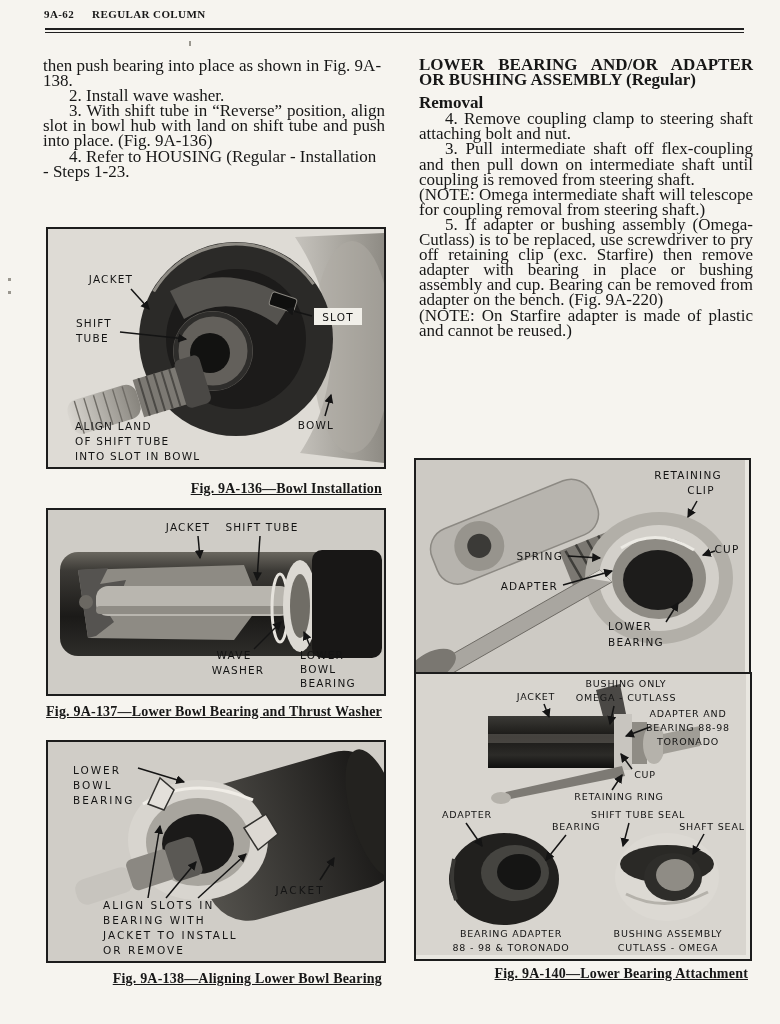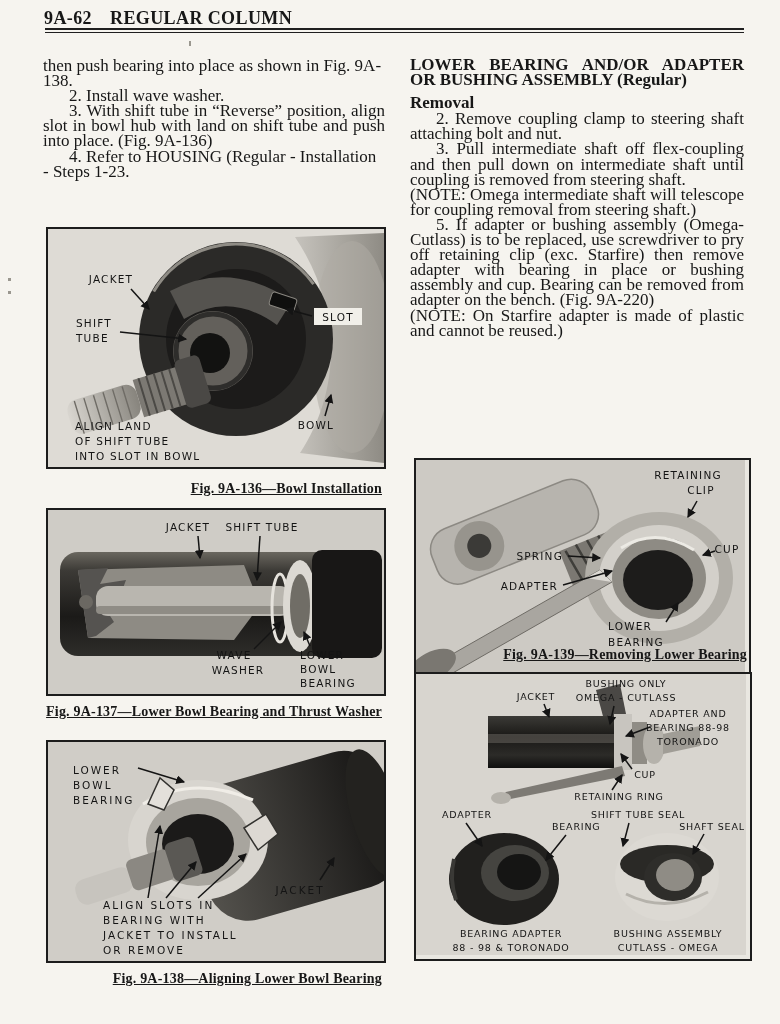--- a/index.html
+++ b/index.html
@@ -1,28 +1,28 @@
 <!DOCTYPE html>
 <html><head>
 <meta charset="utf-8">
 <style>
   html,body { margin:0; padding:0; }
   .page {
     position:relative; width:780px; height:1024px;
     background:#f6f4ef; overflow:hidden;
     font-family:"Liberation Serif", serif; color:#171717;
   }
-  .page-header { position:absolute; left:44px; top:8px; font-weight:bold; font-size:18px; letter-spacing:.4px; white-space:nowrap; }
+  .page-header { position:absolute; left:44px; top:8px; font-weight:bold; font-size:11px; letter-spacing:.4px; white-space:nowrap; }
   .page-header .hnum { margin-right:18px; }
   .header-rule { position:absolute; left:45px; top:28px; width:699px; height:2px; border-top:2px solid #1f1f1f; border-bottom:1px solid #1f1f1f; }
   .artifact { position:absolute; background:#9a978f; }
 
   .col { position:absolute; }
   .left-col  { left:43px; top:58px; width:342px; }
-  .right-col { left:410px; top:57px; width:334px; }
+  .right-col { left:419px; top:57px; width:334px; }
   .col p { margin:0; font-size:17px; line-height:15.1px; text-align:justify; }
   .col p.nj { text-align:left; }
   .step { text-indent:26px; }
   .mb13 { margin-bottom:13px; }
   .mb15 { margin-bottom:15px; }
   .mt9  { margin-top:9px; }
   .mt10 { margin-top:10px; }
   .mt12 { margin-top:12px; }
   .rc-heading { font-weight:bold; font-size:13.4px; line-height:16.5px; }
   .rc-sub { font-weight:bold; margin-top:8px !important; margin-bottom:1px !important; text-align:left !important; }
@@ -53,21 +53,21 @@
   <div class="col left-col">
     <p class="nj mb13">then push bearing into place as shown in Fig. 9A-138.</p>
     <p class="step nj">2. Install wave washer.</p>
     <p class="step">3. With shift tube in “Reverse” position, align slot in bowl hub with land on shift tube and push into place. (Fig. 9A-136)</p>
     <p class="step nj">4. Refer to HOUSING (Regular - Installation - Steps 1-23.</p>
   </div>
 
   <div class="col right-col">
     <p class="rc-heading">LOWER BEARING AND/OR ADAPTER OR BUSHING ASSEMBLY (Regular)</p>
     <p class="rc-sub">Removal</p>
-    <p class="step">2. Remove coupling clamp to steering shaft attaching bolt and nut.</p>
+    <p class="step">4. Remove coupling clamp to steering shaft attaching bolt and nut.</p>
     <p class="step">3. Pull intermediate shaft off flex-coupling and then pull down on intermediate shaft until coupling is removed from steering shaft.</p>
     <p class="mt9">(NOTE: Omega intermediate shaft will telescope for coupling removal from steering shaft.)</p>
     <p class="step">5. If adapter or bushing assembly (Omega-Cutlass) is to be replaced, use screwdriver to pry off retaining clip (exc. Starfire) then remove adapter with bearing in place or bushing assembly and cup. Bearing can be removed from adapter on the bench. (Fig. 9A-220)</p>
     <p class="mt12">(NOTE: On Starfire adapter is made of plastic and cannot be reused.)</p>
   </div>
 
   <div class="figure-box" style="left:46px;top:227px;width:336px;height:238px;">
     <svg width="336" height="238" viewBox="0 0 336 238">
       <defs>
         <marker id="ar136" markerWidth="7" markerHeight="7" refX="5.2" refY="3" orient="auto">
@@ -249,21 +249,20 @@
         <text class="fl" x="147" y="100" text-anchor="end">SPRING</text>
         <line class="arrow" x1="152" y1="96" x2="184" y2="98" marker-end="url(#ar139)"></line>
         <text class="fl" x="142" y="130" text-anchor="end">ADAPTER</text>
         <line class="arrow" x1="147" y1="125" x2="196" y2="111" marker-end="url(#ar139)"></line>
         <text class="fl" x="192" y="170">LOWER</text>
         <text class="fl" x="192" y="186">BEARING</text>
         <line class="arrow" x1="250" y1="162" x2="262" y2="143" marker-end="url(#ar139)"></line>
       </g>
     </svg>
   </div>
-  <div class="fig-caption" style="left:414px;top:647px;width:333px;">Fig. 9A-139—Removing Lower Bearing</div>
 
   <div class="figure-box" style="left:414px;top:672px;width:334px;height:285px;">
     <svg width="330" height="281" viewBox="0 0 330 281">
       <defs>
         <marker id="ar140" markerWidth="7" markerHeight="7" refX="5.2" refY="3" orient="auto">
             <path d="M0,0L6,3L0,6z" fill="#141414"></path>
           </marker>
         <linearGradient id="gj140" x1="0" y1="0" x2="0" y2="1">
             <stop offset="0" stop-color="#3b3a36"></stop>
             <stop offset=".4" stop-color="#191816"></stop>
@@ -314,14 +313,15 @@
         <line class="arrow" x1="213" y1="149" x2="207" y2="172" marker-end="url(#ar140)"></line>
         <text class="fl fls" x="296" y="156" text-anchor="middle">SHAFT SEAL</text>
         <line class="arrow" x1="288" y1="160" x2="277" y2="180" marker-end="url(#ar140)"></line>
         <text class="fl fls" x="95" y="263" text-anchor="middle">BEARING ADAPTER</text>
         <text class="fl fls" x="95" y="277" text-anchor="middle">88 - 98 &amp; TORONADO</text>
         <text class="fl fls" x="252" y="263" text-anchor="middle">BUSHING ASSEMBLY</text>
         <text class="fl fls" x="252" y="277" text-anchor="middle">CUTLASS - OMEGA</text>
       </g>
     </svg>
   </div>
+  <div class="fig-caption" style="left:414px;top:966px;width:334px;">Fig. 9A-140—Lower Bearing Attachment</div>
 
 </div>
 
 </body></html>

